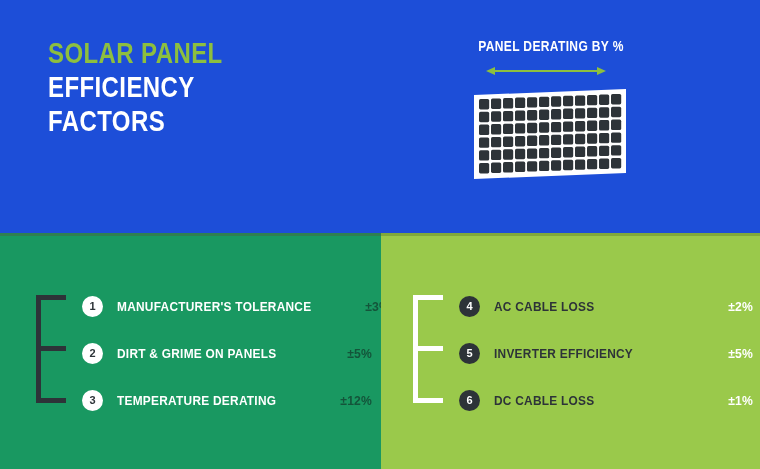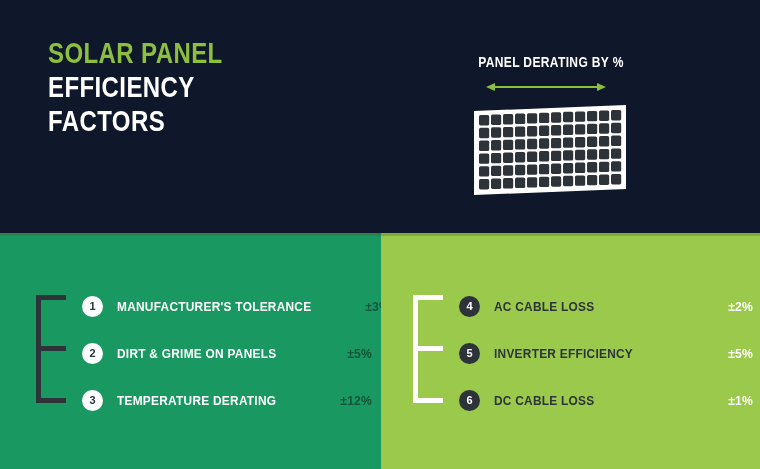--- a/index.html
+++ b/index.html
@@ -15,21 +15,21 @@
     font-family: "Liberation Sans", "DejaVu Sans", sans-serif;
     background: #2d3338;
   }
 
   
   #header {
     position: absolute;
     left: 0; top: 0;
     width: 760px;
     height: 233px;
-    background: #0f172a;
+    background: #1d4ed8;
   }
 
   #title-block {
     position: absolute;
     left: 48px;
     top: 36px;
     width: 300px;
   }
   .title-line {
     font-weight: bold;
@@ -42,21 +42,21 @@
     margin: 0;
     padding: 0;
   }
   .title-line.accent { color: #8dbf3f; }
   .title-line.plain  { color: #ffffff; }
 
   
   #panel-illustration {
     position: absolute;
     left: 466px;
-    top: 54px;
+    top: 38px;
     width: 180px;
     height: 150px;
   }
   #derating-label {
     position: absolute;
     left: 0; top: 0;
     width: 170px;
     text-align: center;
     color: #ffffff;
     font-weight: bold;

